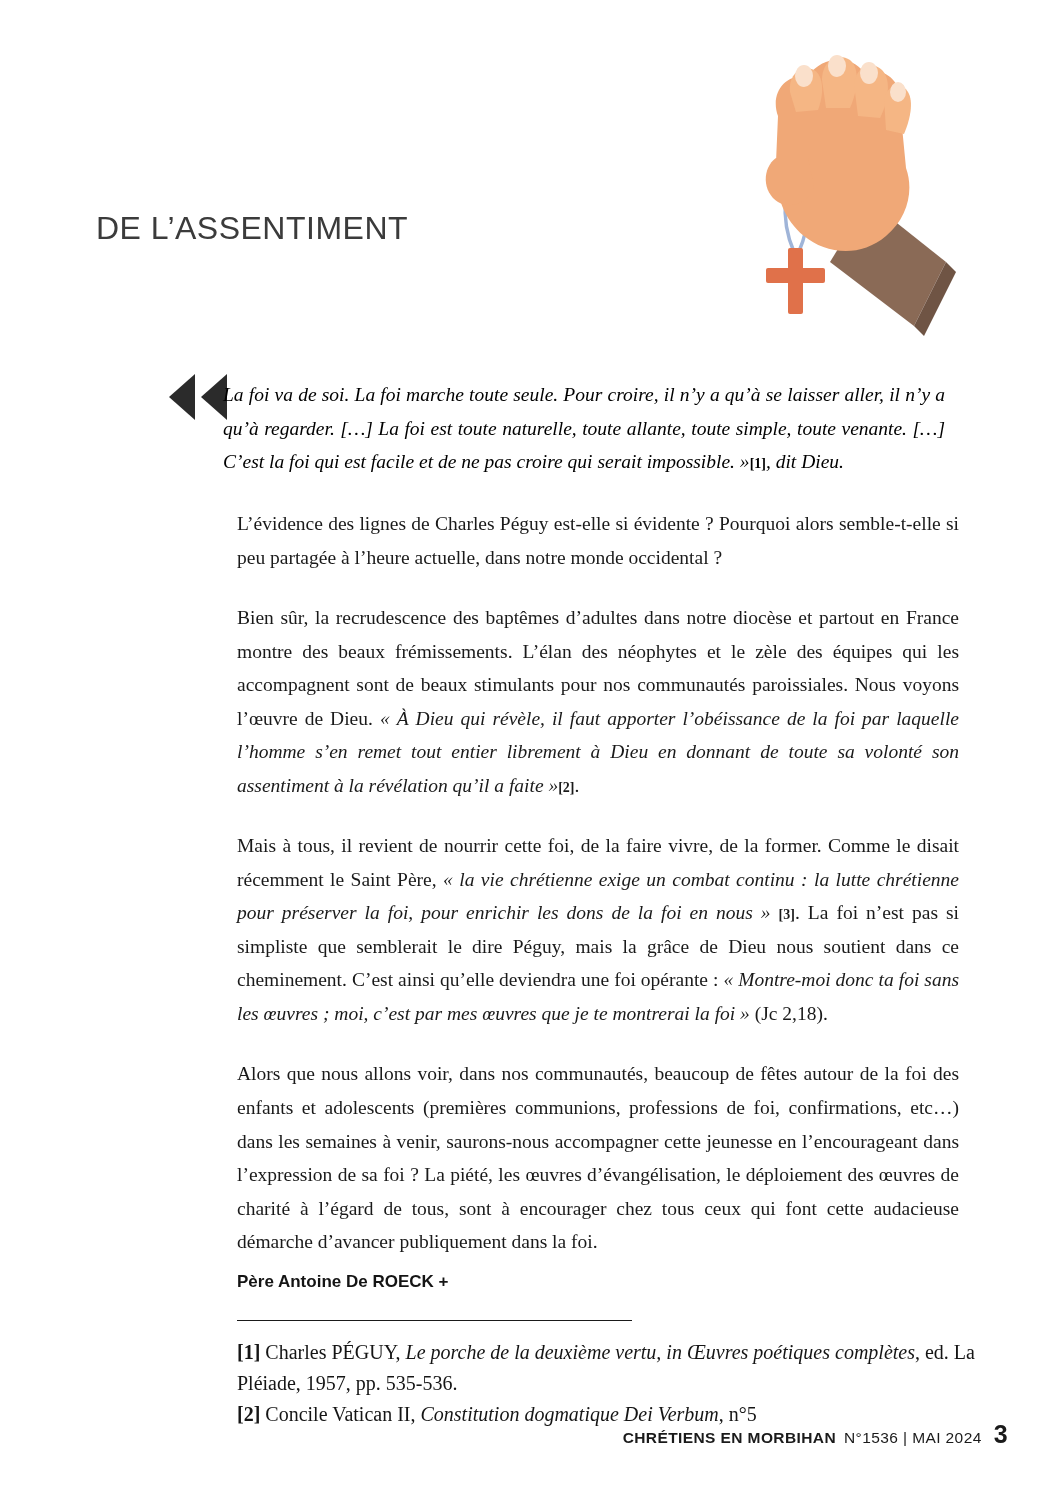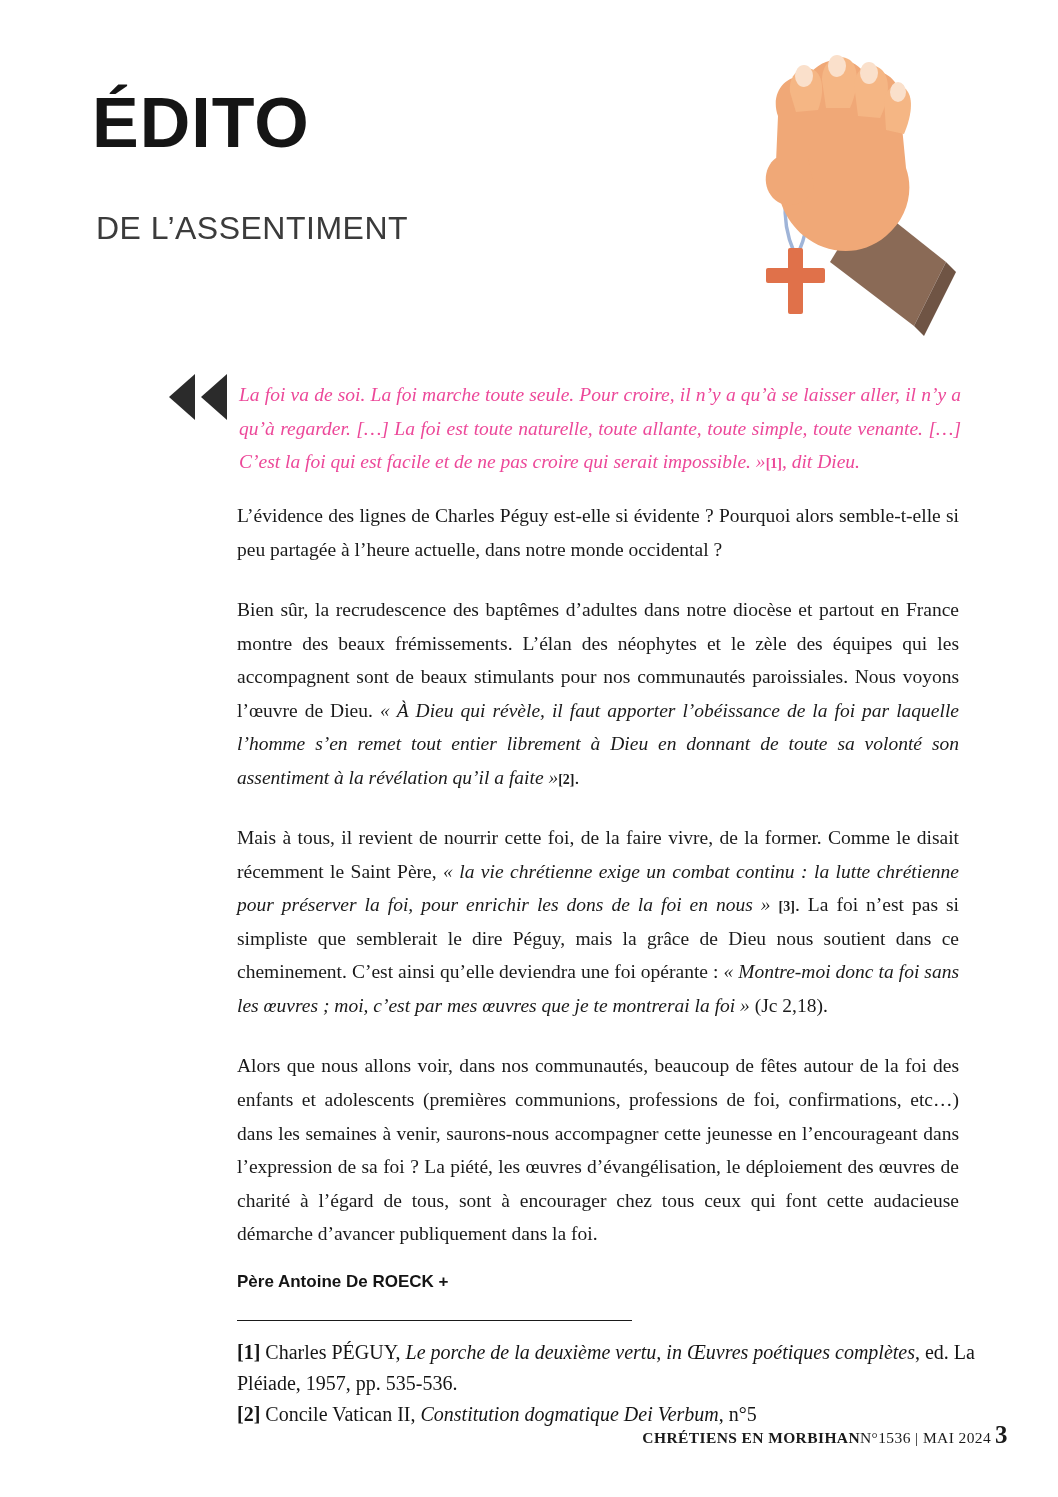--- a/index.html
+++ b/index.html
@@ -61,42 +61,42 @@
     position: absolute;
     left: 165px;
     top: 372px;
     width: 66px;
     height: 50px;
     color: #2b2b2b;
   }
 
   .quote-text {
     position: absolute;
-    left: 239px;
+    left: 223px;
     top: 378px;
     width: 722px;
     font-style: italic;
     font-size: 19.5px;
     line-height: 1.72;
     text-align: justify;
-    color: #ec4899;
+    color: #000000;
   }
   .quote-text .ref { font-style: normal; font-weight: bold; font-size: 14px; }
 
   
   .body-col {
     position: absolute;
     left: 237px;
     top: 495px;
     width: 722px;
     font-size: 19.5px;
     line-height: 1.72;
     text-align: justify;
   }
-  .body-col p { margin: 4px 0 27px 0; }
+  .body-col p { margin: 12px 0 27px 0; }
   .body-col p:last-child { margin-bottom: 0; }
   .it { font-style: italic; }
   .ref { font-weight: bold; font-size: 14px; }
 
   .signature {
     position: absolute;
     left: 237px;
     top: 1272px;
     width: 722px;
     font-family: "Liberation Sans", sans-serif;
@@ -123,42 +123,42 @@
     line-height: 1.55;
     color: #151515;
   }
   .footnotes .num { font-weight: bold; }
 
   
   .footer {
     position: absolute;
     right: 50px;
     bottom: 48px;
-    font-family: Liberation Serif, serif;
+    font-family: Liberation Sans, sans-serif;
     font-size: 15.5px;
     letter-spacing: 0.4px;
     color: #1a1a1a;
     display: flex;
     align-items: baseline;
+    gap: 8px;
     text-align: center;
   }
   .footer .mag { font-weight: bold; }
   .footer .issue { font-weight: normal; }
   .footer .pagenum {
     font-weight: bold;
     font-size: 25px;
     margin-left: 4px;
   }
 </style>
 </head>
 <body>
 
 <div class="page">
 
-  <div class="edito-title">ÉDITO</div>
 
   <div class="subtitle">
     <div>DE L’ASSENTIMENT</div>
   </div>
 
   <div class="illustration">
     <svg viewBox="0 0 290 300" width="290" height="300" xmlns="http://www.w3.org/2000/svg">
 
       <path d="M86 108 C 64 140, 62 180, 76 212" stroke="#9fb4d8" stroke-width="3.5" fill="none"></path>
       <path d="M86 108 C 96 140, 94 182, 80 214" stroke="#9fb4d8" stroke-width="3.5" fill="none"></path>

